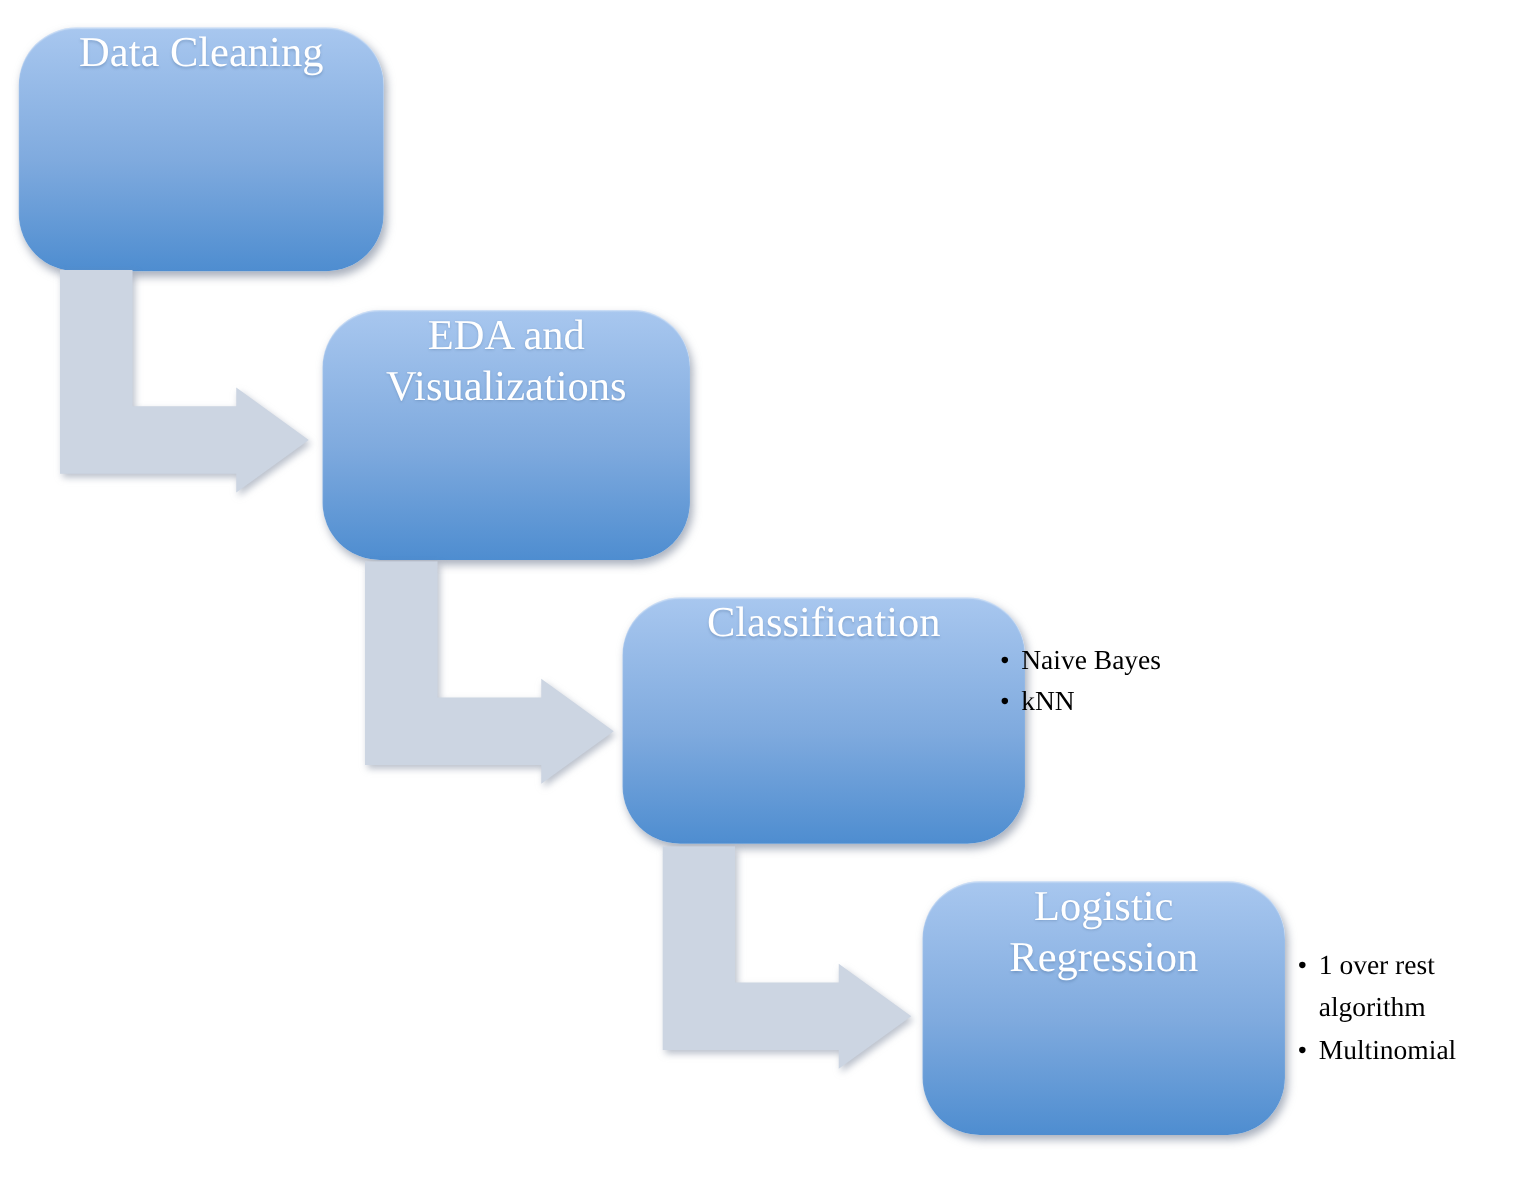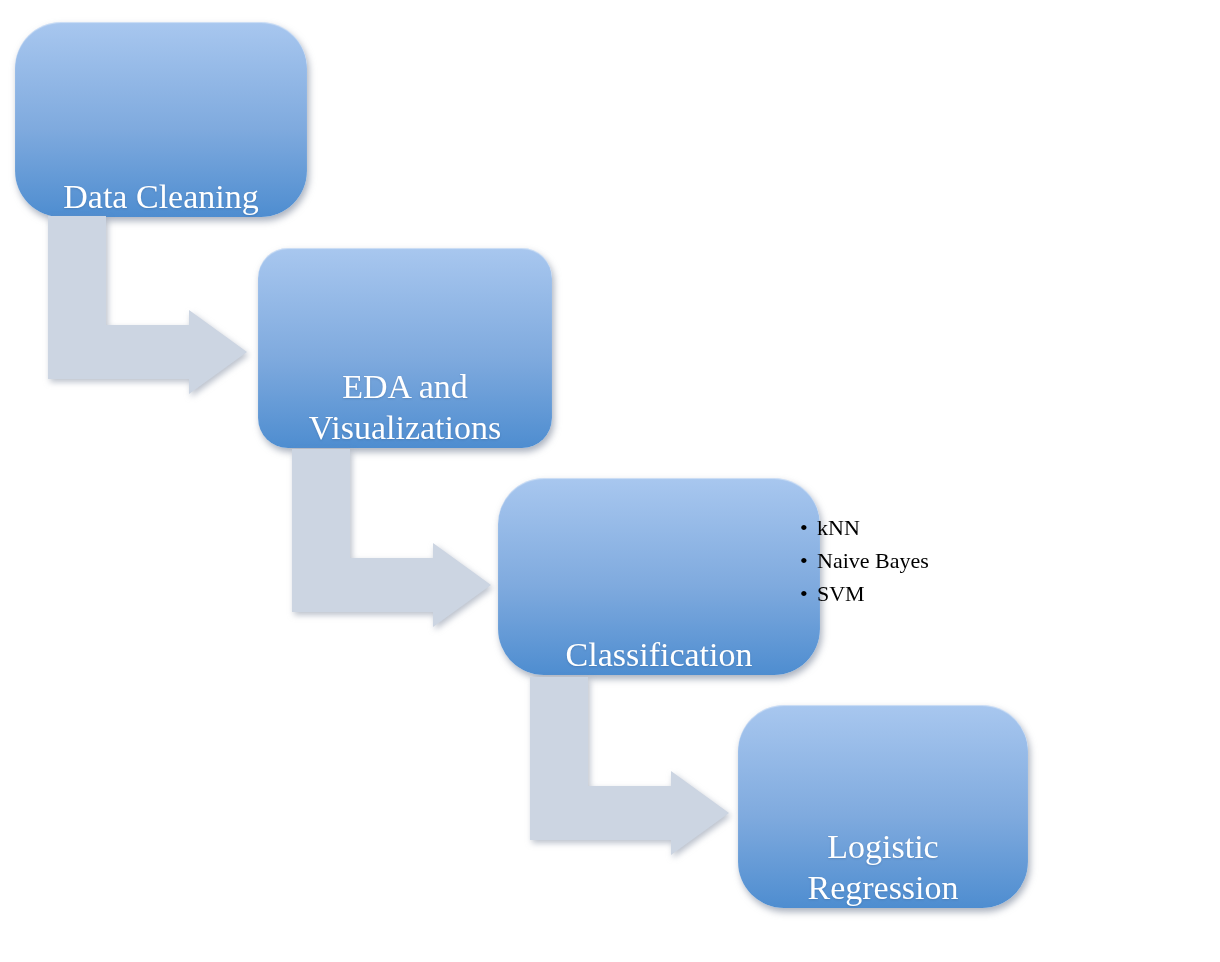--- a/index.html
+++ b/index.html
@@ -20,33 +20,33 @@
   .step-box {
     position: absolute;
     border-radius: 46px;
     background: linear-gradient(180deg,
       var(--box-gradient-top, #a8c7ef) 0%,
       #7faade 55%,
       var(--box-gradient-bottom, #4e8dd0) 100%);
     box-shadow: 2px 4px 7px rgba(125, 135, 155, 0.65),
                 inset 0 1px 1px rgba(255, 255, 255, 0.45);
     display: flex;
-    align-items: flex-end;
+    align-items: flex-start;
     justify-content: center;
     text-align: center;
   }
   .step-label {
     color: var(--box-text-color, #ffffff);
     font-size: 34px;
     line-height: 41px;
     padding: 0 22px;
     text-shadow: 0 1px 2px rgba(40, 70, 110, 0.25);
   }
   .box-1 { left: 15px;  top: 22px;  width: 292px; height: 195px; }
-  .box-2 { left: 258px; top: 248px; width: 294px; height: 200px; border-radius: 30px; }
+  .box-2 { left: 258px; top: 248px; width: 294px; height: 200px; }
   .box-3 { left: 498px; top: 478px; width: 322px; height: 197px; }
   .box-4 { left: 738px; top: 705px; width: 290px; height: 203px; }
 
   .flow-arrow {
     position: absolute;
     filter: drop-shadow(2px 3px 3px rgba(130, 140, 160, 0.55));
   }
   .flow-arrow polygon { fill: var(--arrow-color, #ccd5e2); }
   .arrow-1 { left: 48px;  top: 216px; }
   .arrow-2 { left: 292px; top: 449px; }
@@ -92,27 +92,30 @@
 
   <svg class="flow-arrow arrow-2" width="200" height="181" viewBox="0 0 200 181" xmlns="http://www.w3.org/2000/svg">
     <polygon points="0,0 58,0 58,109 141,109 141,94 199,136 141,178 141,163 0,163"></polygon>
   </svg>
 
   <div class="step-box box-3">
     <span class="step-label">Classification</span>
   </div>
 
   <ul class="bullet-list list-1">
+    <li>Naive Bayes</li>
     <li>kNN</li>
-    <li>Naive Bayes</li>
-    <li>SVM</li>
   </ul>
 
   <svg class="flow-arrow arrow-3" width="200" height="181" viewBox="0 0 200 181" xmlns="http://www.w3.org/2000/svg">
     <polygon points="0,0 58,0 58,109 141,109 141,94 199,136 141,178 141,163 0,163"></polygon>
   </svg>
 
   <div class="step-box box-4">
     <span class="step-label">Logistic Regression</span>
   </div>
 
+  <ul class="bullet-list list-2">
+    <li>1 over rest algorithm</li>
+    <li>Multinomial</li>
+  </ul>
 
 </div>
 
 </body></html>

